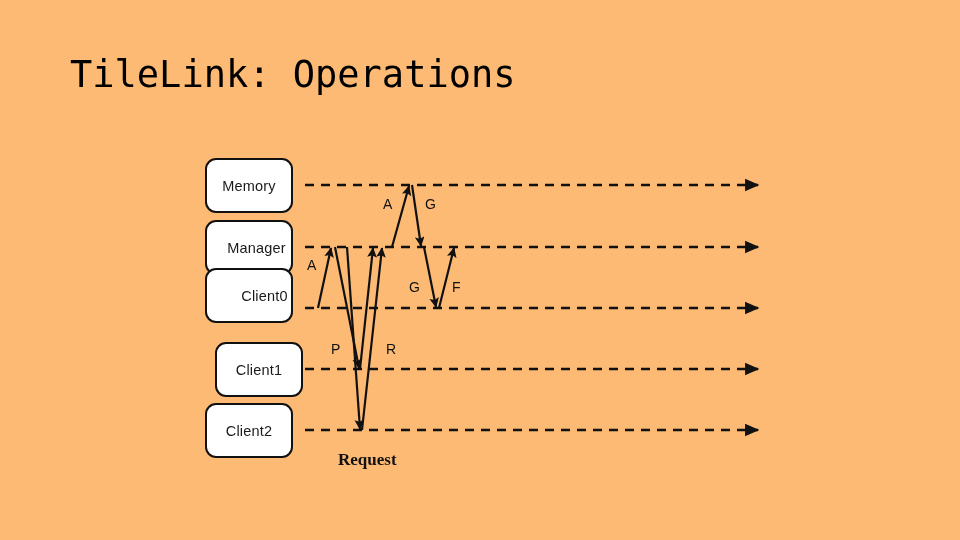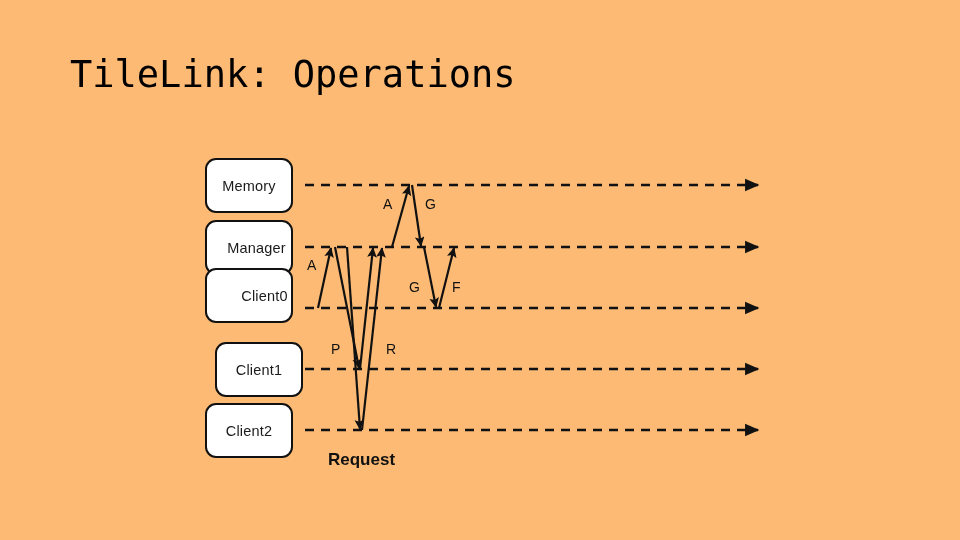--- a/index.html
+++ b/index.html
@@ -68,23 +68,23 @@
     position: absolute;
     font-family: "Liberation Sans", sans-serif;
     font-size: 14px;
     color: #111111;
     line-height: 14px;
     white-space: pre;
   }
 
   #request-caption {
     position: absolute;
-    left: 328px;
+    left: 338px;
     top: 450px;
-    font-family: Liberation Sans, sans-serif;
+    font-family: Liberation Serif, serif;
     font-size: 17px;
     font-weight: bold;
     color: #111111;
     white-space: pre;
   }
 
   svg.overlay {
     position: absolute;
     left: 0;
     top: 0;

